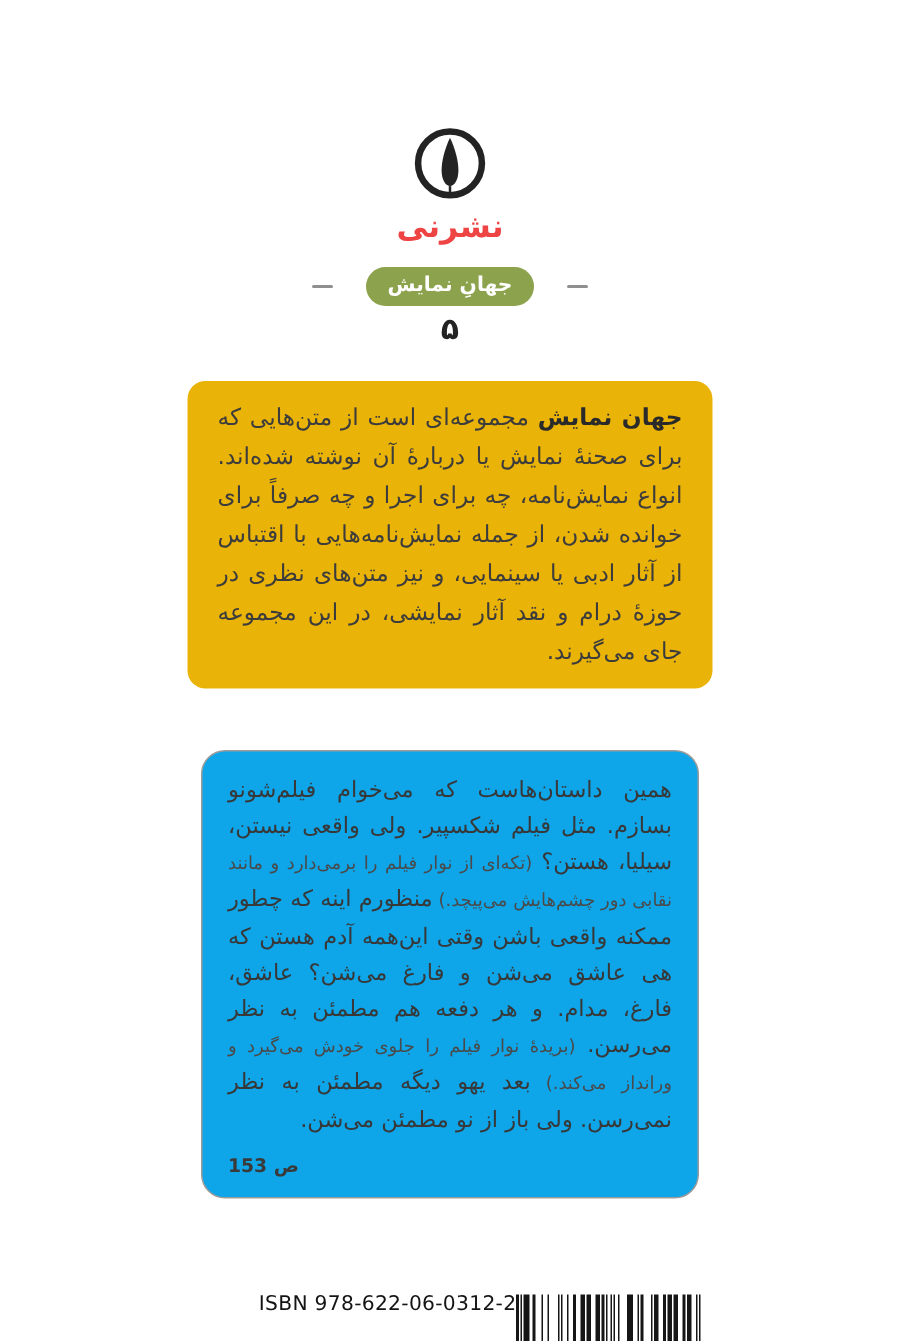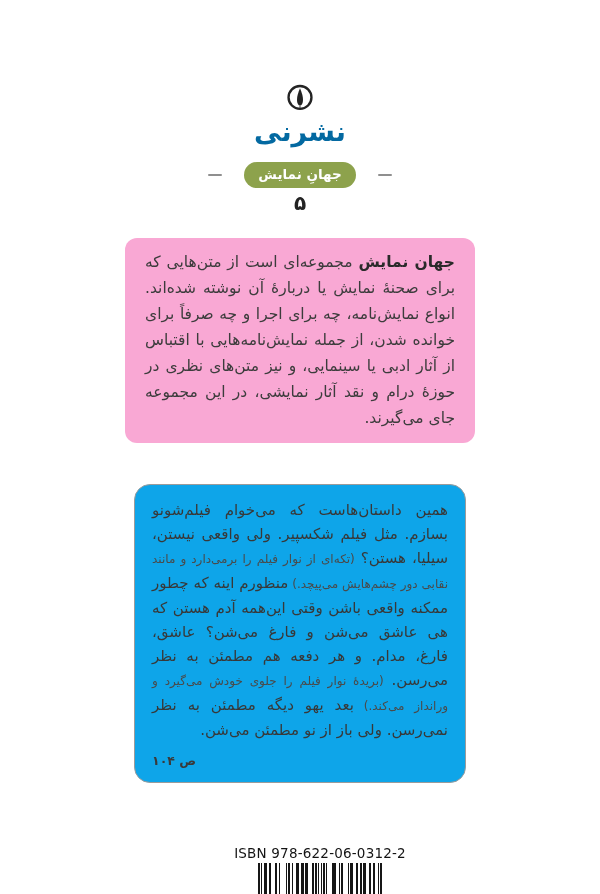--- a/index.html
+++ b/index.html
@@ -25,23 +25,23 @@
     background: #ffffff;
   }
   
   .logo-icon {
     width: 50px;
     height: 50px;
     display: block;
   }
   .publisher-name {
     margin-top: 5px;
-    font-size: 27px;
-    font-weight: bold;
-    color: #0369a1;
+    font-size: 21px;
+    font-weight: bold;
+    color: #ef4444;
     direction: rtl;
   }
   
   .series-row {
     margin-top: 15px;
     display: flex;
     align-items: center;
     gap: 22px;
   }
   .badge-dash {
@@ -100,22 +100,22 @@
     margin-top: 7px;
     text-align: left;
     font-size: 12.5px;
     font-weight: bold;
     color: #3a3a3a;
   }
   
   .isbn-block {
     margin-top: 62px;
     display: flex;
-    flex-direction: column;
-    align-items: center;
+    flex-direction: row;
+    align-items: flex-start;
     margin-left: 40px;
   }
   .isbn-label {
     font-size: 13.5px;
     color: #141414;
     letter-spacing: 0.2px;
     white-space: nowrap;
   }
   .barcode {
     margin-top: 2px;
@@ -140,27 +140,27 @@
   <div class="publisher-name">نشرنی</div>
 
   <div class="series-row">
     <div class="badge-dash"></div>
     <div class="series-badge" style="background-color: rgb(141, 162, 76);">جهانِ نمایش</div>
     <div class="badge-dash"></div>
   </div>
 
   <div class="series-number">۵</div>
 
-  <div class="description-box" style="background-color: #f9a8d4;">
+  <div class="description-box" style="background-color: #eab308;">
     <b>جهان نمایش</b><span> مجموعه‌ای است از متن‌هایی که برای صحنهٔ نمایش یا دربارهٔ آن نوشته شده‌اند. انواع نمایش‌نامه، چه برای اجرا و چه صرفاً برای خوانده شدن، از جمله نمایش‌نامه‌هایی با اقتباس از آثار ادبی یا سینمایی، و نیز متن‌های نظری در حوزهٔ درام و نقد آثار نمایشی، در این مجموعه جای می‌گیرند.</span>
   </div>
 
   <div class="quote-box">
     <div><span class="normal">همین داستان‌هاست که می‌خوام فیلم‌شونو بسازم. مثل فیلم شکسپیر. ولی واقعی نیستن، سیلیا، هستن؟ </span><span class="stage-direction">(تکه‌ای از نوار فیلم را برمی‌دارد و مانند نقابی دور چشم‌هایش می‌پیچد.) </span><span class="normal">منظورم اینه که چطور ممکنه واقعی باشن وقتی این‌همه آدم هستن که هی عاشق می‌شن و فارغ می‌شن؟ عاشق، فارغ، مدام. و هر دفعه هم مطمئن به نظر می‌رسن. </span><span class="stage-direction">(بریدهٔ نوار فیلم را جلوی خودش می‌گیرد و ورانداز می‌کند.) </span><span class="normal">بعد یهو دیگه مطمئن به نظر نمی‌رسن. ولی باز از نو مطمئن می‌شن.</span></div>
-    <div class="page-ref">ص ۱۰۴</div>
+    <div class="page-ref">ص 153</div>
   </div>
 
   <div class="isbn-block">
     <div class="isbn-label">ISBN 978-622-06-0312-2</div>
     <div class="barcode">
         <div class="bar" style="width: 1.3px;"></div>
         <div class="space" style="width: 1.3px;"></div>
         <div class="bar" style="width: 1.3px;"></div>
         <div class="space" style="width: 1.3px;"></div>
         <div class="bar" style="width: 3.9px;"></div>

